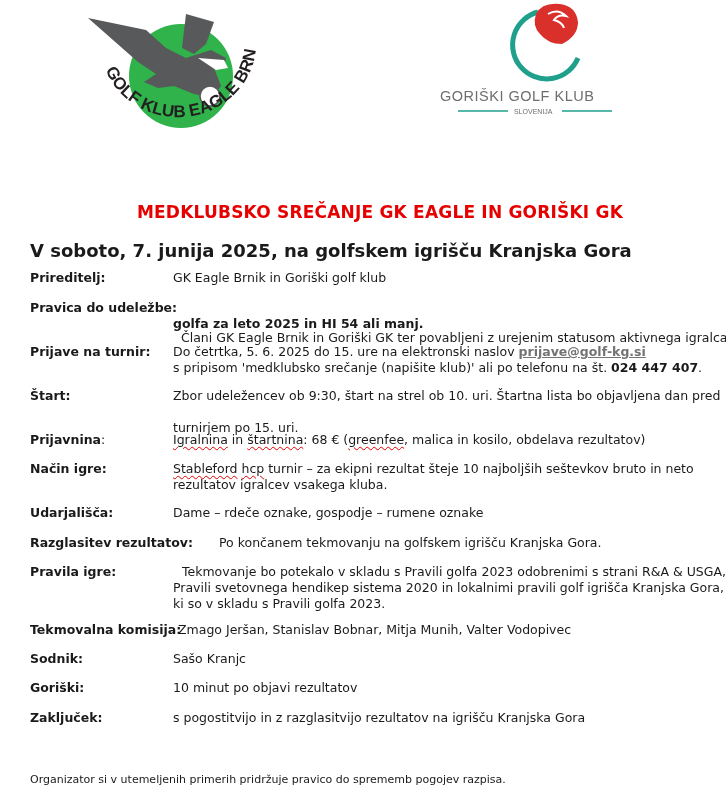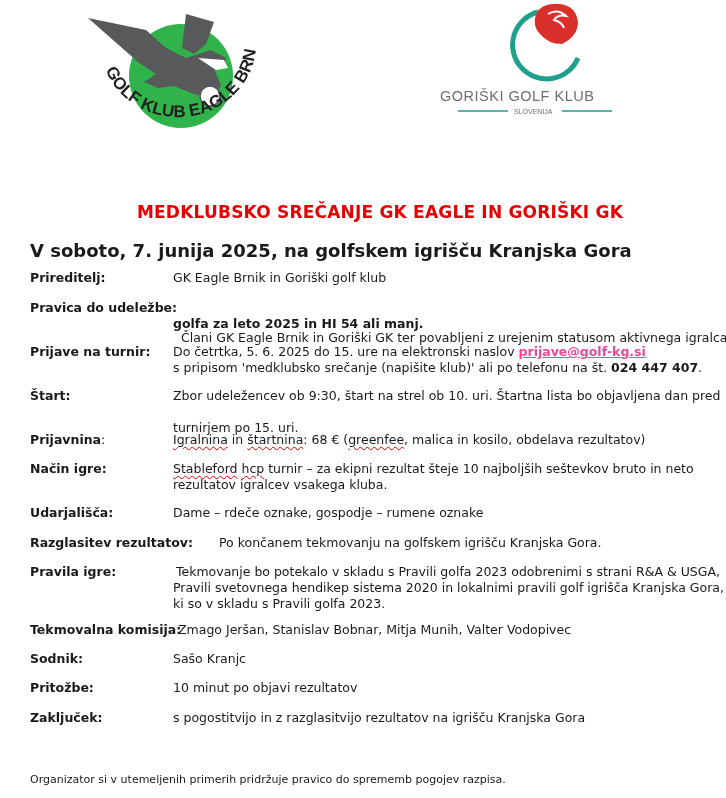--- a/index.html
+++ b/index.html
@@ -13,21 +13,21 @@
     position: absolute; left: 0; top: 202px; width: 760px; text-align: center;
     color: #e60000; font-weight: bold; font-size: 17px; letter-spacing: 0.2px;
   }
   .subtitle {
     position: absolute; left: 30px; top: 240px; font-weight: bold; font-size: 18px;
   }
   .row { position: absolute; left: 30px; font-size: 12.5px; line-height: 16px; }
   .row .lbl { position: absolute; left: 0; top: 0; font-weight: bold; white-space: nowrap; }
   .row .lbl .norm { font-weight: normal; }
   .row .val { position: absolute; top: 0; white-space: nowrap; }
-  .link { color: #ec4899; text-decoration: underline; font-weight: bold; }
+  .link { color: #737373; text-decoration: underline; font-weight: bold; }
   .spell { text-decoration: underline wavy #e00000; text-decoration-thickness: 1px; text-underline-offset: 2px; }
   .footer { position: absolute; left: 30px; top: 767px; font-weight: normal; font-size: 11px; margin-top: 6px; }
 </style>
 </head>
 <body>
 
 <div class="logo-left">
   <svg width="180" height="150" viewBox="0 0 180 150">
     <circle cx="95" cy="68" r="52" fill="#2fb34a"></circle>
     <path d="M2,10 L60,22 L80,40 L100,50 L125,42 L140,50 L138,58 L128,60 L135,78 L126,90 L108,86 L88,78 L72,80 L58,74 L70,66 L52,54 Z" fill="#58595b"></path>
@@ -95,37 +95,37 @@
   <span class="val" style="left:143px;">Dame – rdeče oznake, gospodje – rumene oznake</span>
 </div>
 
 <div class="row" style="top:535px;">
   <span class="lbl">Razglasitev rezultatov:</span>
   <span class="val" style="left:189px;">Po končanem tekmovanju na golfskem igrišču Kranjska Gora.</span>
 </div>
 
 <div class="row" style="top:564px;">
   <span class="lbl">Pravila igre:</span>
-  <span class="val" style="left:146px;">Tekmovanje bo potekalo v skladu s Pravili golfa 2023 odobrenimi s strani R&amp;A &amp; USGA,</span>
+  <span class="val" style="left:152px;">Tekmovanje bo potekalo v skladu s Pravili golfa 2023 odobrenimi s strani R&amp;A &amp; USGA,</span>
   <span class="val" style="left:143px; top:16px;">Pravili svetovnega hendikep sistema 2020 in lokalnimi pravili golf igrišča Kranjska Gora,</span>
   <span class="val" style="left:143px; top:32px;">ki so v skladu s Pravili golfa 2023.</span>
 </div>
 
 <div class="row" style="top:622px;">
   <span class="lbl">Tekmovalna komisija:</span>
   <span class="val" style="left:148px;">Zmago Jeršan, Stanislav Bobnar, Mitja Munih, Valter Vodopivec</span>
 </div>
 
 <div class="row" style="top:651px;">
   <span class="lbl">Sodnik:</span>
   <span class="val" style="left:143px;">Sašo Kranjc</span>
 </div>
 
 <div class="row" style="top:680px;">
-  <span class="lbl">Pritožbe:</span>
+  <span class="lbl">Goriški:</span>
   <span class="val" style="left:143px;">10 minut po objavi rezultatov</span>
 </div>
 
 <div class="row" style="top:710px;">
   <span class="lbl">Zaključek:</span>
   <span class="val" style="left:143px;">s pogostitvijo in z razglasitvijo rezultatov na igrišču Kranjska Gora</span>
 </div>
 
 <div class="footer">Organizator si v utemeljenih primerih pridržuje pravico do sprememb pogojev razpisa.</div>
 

